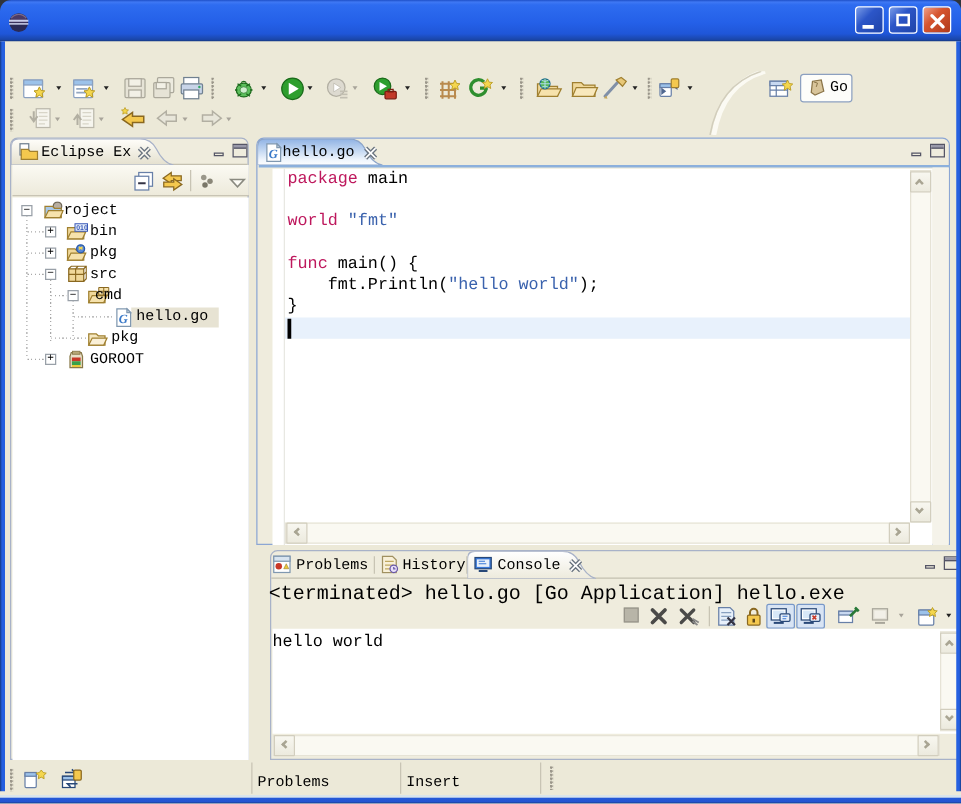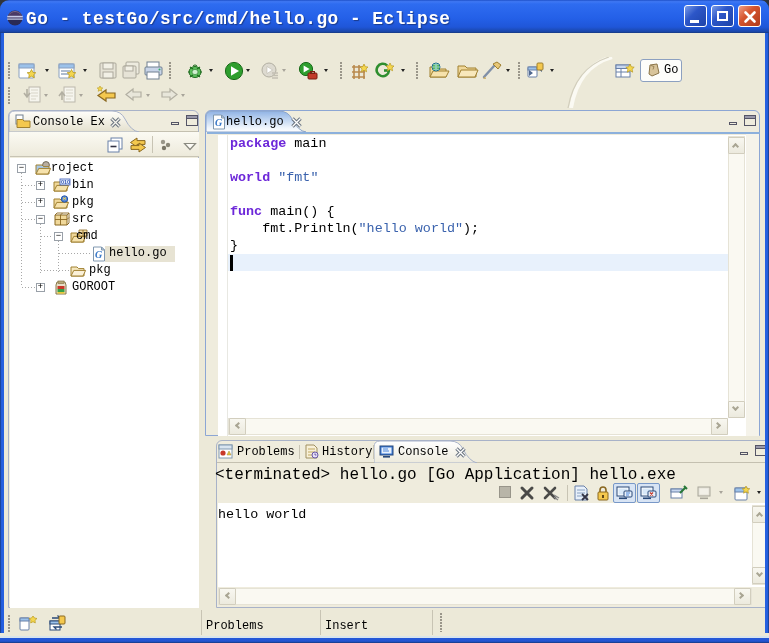--- a/index.html
+++ b/index.html
@@ -26,21 +26,21 @@
 
 .panel{border:1px solid #A8B2C8;border-radius:6px 6px 0 0;background:#EFECDD}
 .lpanel{left:8px;top:110px;width:191px;height:498px}
 .epanel{left:205px;top:110px;width:555px;height:326px;border-color:#8CA6D4}
 .cpanel{left:216px;top:440px;width:555px;height:168px}
 
 .tabtext{font-size:12px;color:#000}
 .treerow{position:absolute;height:17px;font-size:12px;color:#000;white-space:pre}
 
 .code{font-size:13.4px;line-height:17px;white-space:pre;color:#000}
-.kw{color:#6d28d9;font-weight:bold}
+.kw{color:#be185d;font-weight:normal}
 .str{color:#3A62AD}
 
 .sb{background:#FAF9F2;border:1px solid #E6E3D6}
 .sbtn{background:linear-gradient(180deg,#F8F7F0,#ECEADE);border:1px solid #D2CEBE;border-radius:1px}
 .ch{position:absolute;width:5px;height:5px;border-left:2px solid #A9A593;border-top:2px solid #A9A593}
 .chu{left:4px;top:6px;transform:rotate(45deg)}
 .chd{left:4px;top:3px;transform:rotate(225deg)}
 .chl{left:6px;top:4px;transform:rotate(-45deg)}
 .chr{left:3px;top:4px;transform:rotate(135deg)}
 
@@ -52,21 +52,20 @@
 .status{left:4px;top:608px;width:761px;height:28px;background:#ECE9D8;font-size:12px}
 .vline{width:1px;background:#C8C4B4}
 .pressbtn{width:23px;height:20px;background:#D8E4F4;border:1px solid #7898C8;border-radius:2px}
 </style>
 </head>
 <body>
 <div class="win">
 
   <div class="abs" style="left:0;top:0;width:769px;height:14px;background:#30343B"></div>
   <div class="abs titlebar" style="border-radius:9px 9px 0 0"></div>
-  <div class="abs title-text">Go - testGo/src/cmd/hello.go - Eclipse</div>
   <svg class="abs" style="left:7px;top:10px" width="16" height="16" viewBox="0 0 16 16">
     <circle cx="8" cy="8" r="7.5" fill="#2A2A55"></circle>
     <path d="M1 8 a7 7 0 0 1 14 0" fill="#4A3A66"></path>
     <rect x="0.2" y="5.8" width="15.6" height="1.6" fill="#C8CCE8"></rect>
     <rect x="0.2" y="8.4" width="15.6" height="1.4" fill="#B8BCD8"></rect>
     <path d="M2 4.5 a7.5 7.5 0 0 1 12 0" fill="none" stroke="#7A6888" stroke-width="1"></path>
   </svg>
   <div class="abs wbtn" style="left:684px;background:linear-gradient(135deg,#7A9CE8,#2C56C8 40%,#1E43A8)">
       <div class="abs" style="left:5px;top:14px;width:9px;height:3px;background:#fff"></div>
     </div>
@@ -253,21 +252,21 @@
         <stop offset="0" stop-color="#FFFEFA"></stop>
             <stop offset="1" stop-color="#E4E0CE"></stop>
       </linearGradient>
         </defs>
     </svg>
 
     <svg class="abs" style="left:6px;top:3px" width="16" height="16" viewBox="0 0 16 16">
       <rect x="1" y="1" width="7" height="9" fill="#fff" stroke="#708090"></rect>
       <path d="M2 13.5 V5.5 h5.5 l1.5 1.5 h6 v6.5 z" fill="#F4C84E" stroke="#A08030"></path>
     </svg>
-    <span class="abs tabtext" style="left:24px;top:4px">Console Ex</span>
+    <span class="abs tabtext" style="left:24px;top:4px">Eclipse Ex</span>
     <svg class="abs" style="left:100px;top:5px" width="13" height="13" viewBox="0 0 13 13">
       <path d="M2.5 2.5 L10.5 10.5 M10.5 2.5 L2.5 10.5" stroke="#6A7480" stroke-width="3.4"></path>
       <path d="M2.5 2.5 L10.5 10.5 M10.5 2.5 L2.5 10.5" stroke="#F6F4EC" stroke-width="1.3"></path>
     </svg>
 
     <div class="abs" style="left:160px;top:5px;width:12px;height:10px">
         <div class="abs" style="left:2px;top:6px;width:8px;height:3px;border:1px solid #556;"></div>
       </div>
     <div class="abs" style="left:177px;top:4px;width:12px;height:11px;border:1px solid #556">
         <div class="abs" style="left:0;top:0;width:10px;height:3px;background:#99A;border-bottom:1px solid #556"></div>

